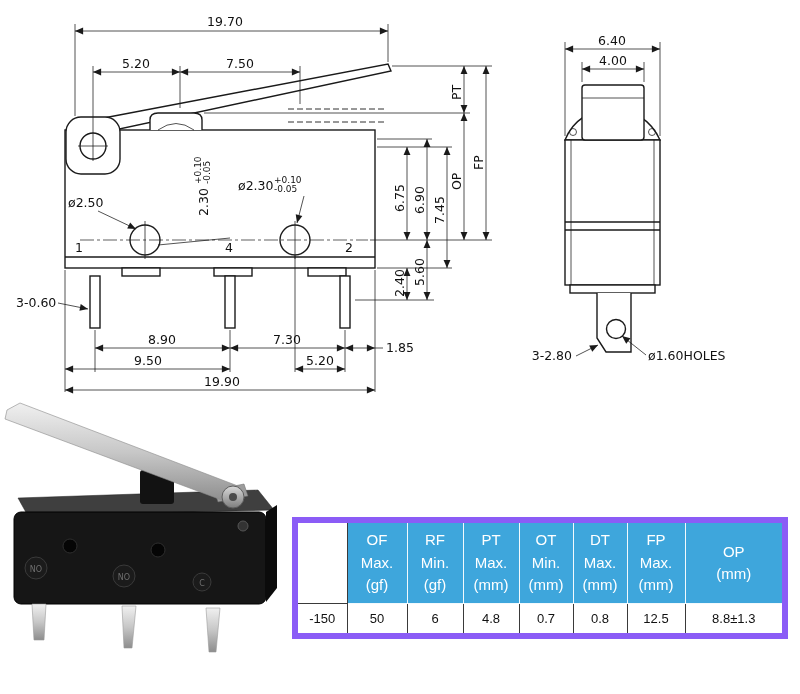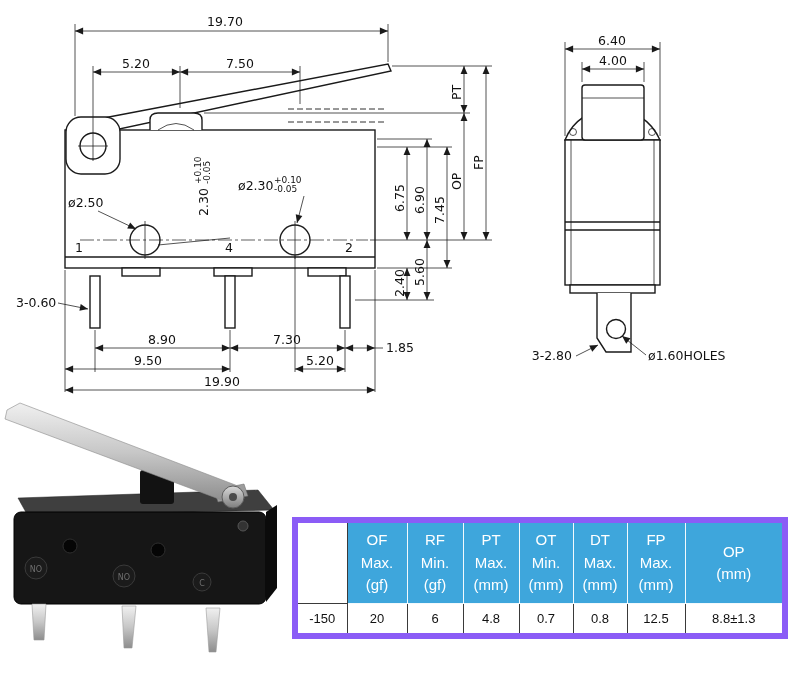--- a/index.html
+++ b/index.html
@@ -285,21 +285,21 @@
         <th>
           <span>OP</span>
           <span>(mm)</span>
           <span></span>
           </th>
       </tr>
     </thead>
     <tbody>
       <tr>
         <td>-150</td>
-        <td>20</td>
+        <td>50</td>
         <td>6</td>
         <td>4.8</td>
         <td>0.7</td>
         <td>0.8</td>
         <td>12.5</td>
         <td>8.8±1.3</td>
       </tr>
     </tbody>
   </table>
 

